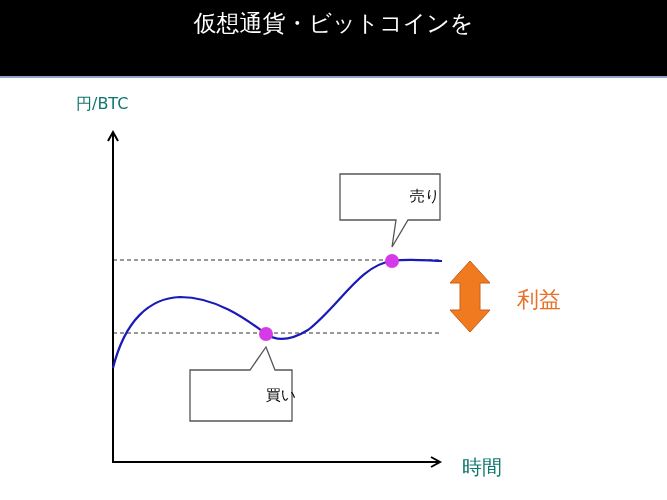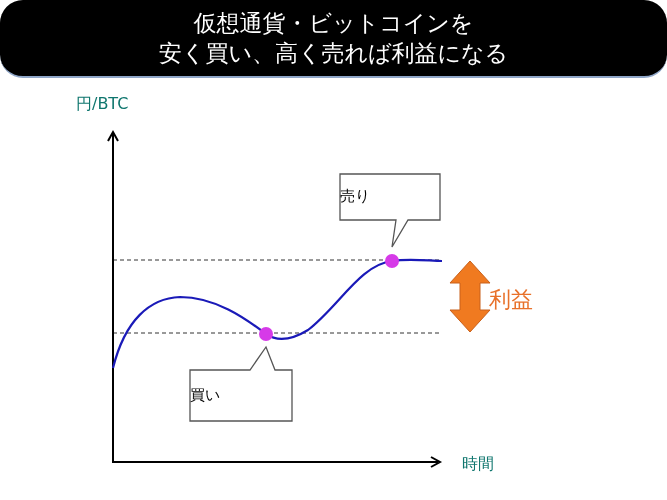--- a/index.html
+++ b/index.html
@@ -1,34 +1,33 @@
 <!DOCTYPE html>
 <html><head>
 <meta charset="utf-8">
 <style>
   html, body { margin:0; padding:0; }
   body { width:667px; height:500px; background:#ffffff; position:relative; overflow:hidden;
          font-family:"DejaVu Sans", "Liberation Sans", sans-serif; }
   .header { position:absolute; left:0; top:0; width:667px; height:78px; background:#000;
-            border-bottom:2px solid #8fa6c8; box-sizing:border-box;border-radius:23px; }
+            border-bottom:2px solid #8fa6c8; box-sizing:border-box; }
   .title { position:absolute; left:0; width:667px; text-align:center; color:#fff; font-size:23px; line-height:30px; }
   .t1 { top:8px; } .t2 { top:38px; }
   svg { position:absolute; left:0; top:0; }
   .lbl { position:absolute; color:#0f766e; font-size:15px; }
   .ylabel { left:76px; top:94px; font-size:16px; }
-  .xlabel { left:462px; top:454px; font-size:16px; }
-  .profit { position:absolute; left:489px; top:285px; color:#e8712a; font-size:22px; }
-  .callout-text { position:absolute; font-size:15px; color:#000; text-align:left; }
+  .xlabel { left:462px; top:454px; font-size:20px; }
+  .profit { position:absolute; left:517px; top:285px; color:#e8712a; font-size:22px; }
+  .callout-text { position:absolute; font-size:15px; color:#000; text-align:right; }
 </style>
 </head>
 <body>
 
 <div class="header">
   <div class="title t1">仮想通貨・ビットコインを</div>
-  <div class="title t2">安く買い、高く売れば利益になる</div>
 </div>
 
 <svg width="667" height="500">
 
   <line x1="113" y1="260" x2="442" y2="260" stroke="#333" stroke-width="1" stroke-dasharray="4,3"></line>
   <line x1="113" y1="333" x2="442" y2="333" stroke="#333" stroke-width="1" stroke-dasharray="4,3"></line>
 
   <line x1="113" y1="463" x2="113" y2="134" stroke="#000" stroke-width="2"></line>
   <polyline points="108,141 113,132 118,141" fill="none" stroke="#000" stroke-width="2"></polyline>
   <line x1="112" y1="462" x2="438" y2="462" stroke="#000" stroke-width="2"></line>

